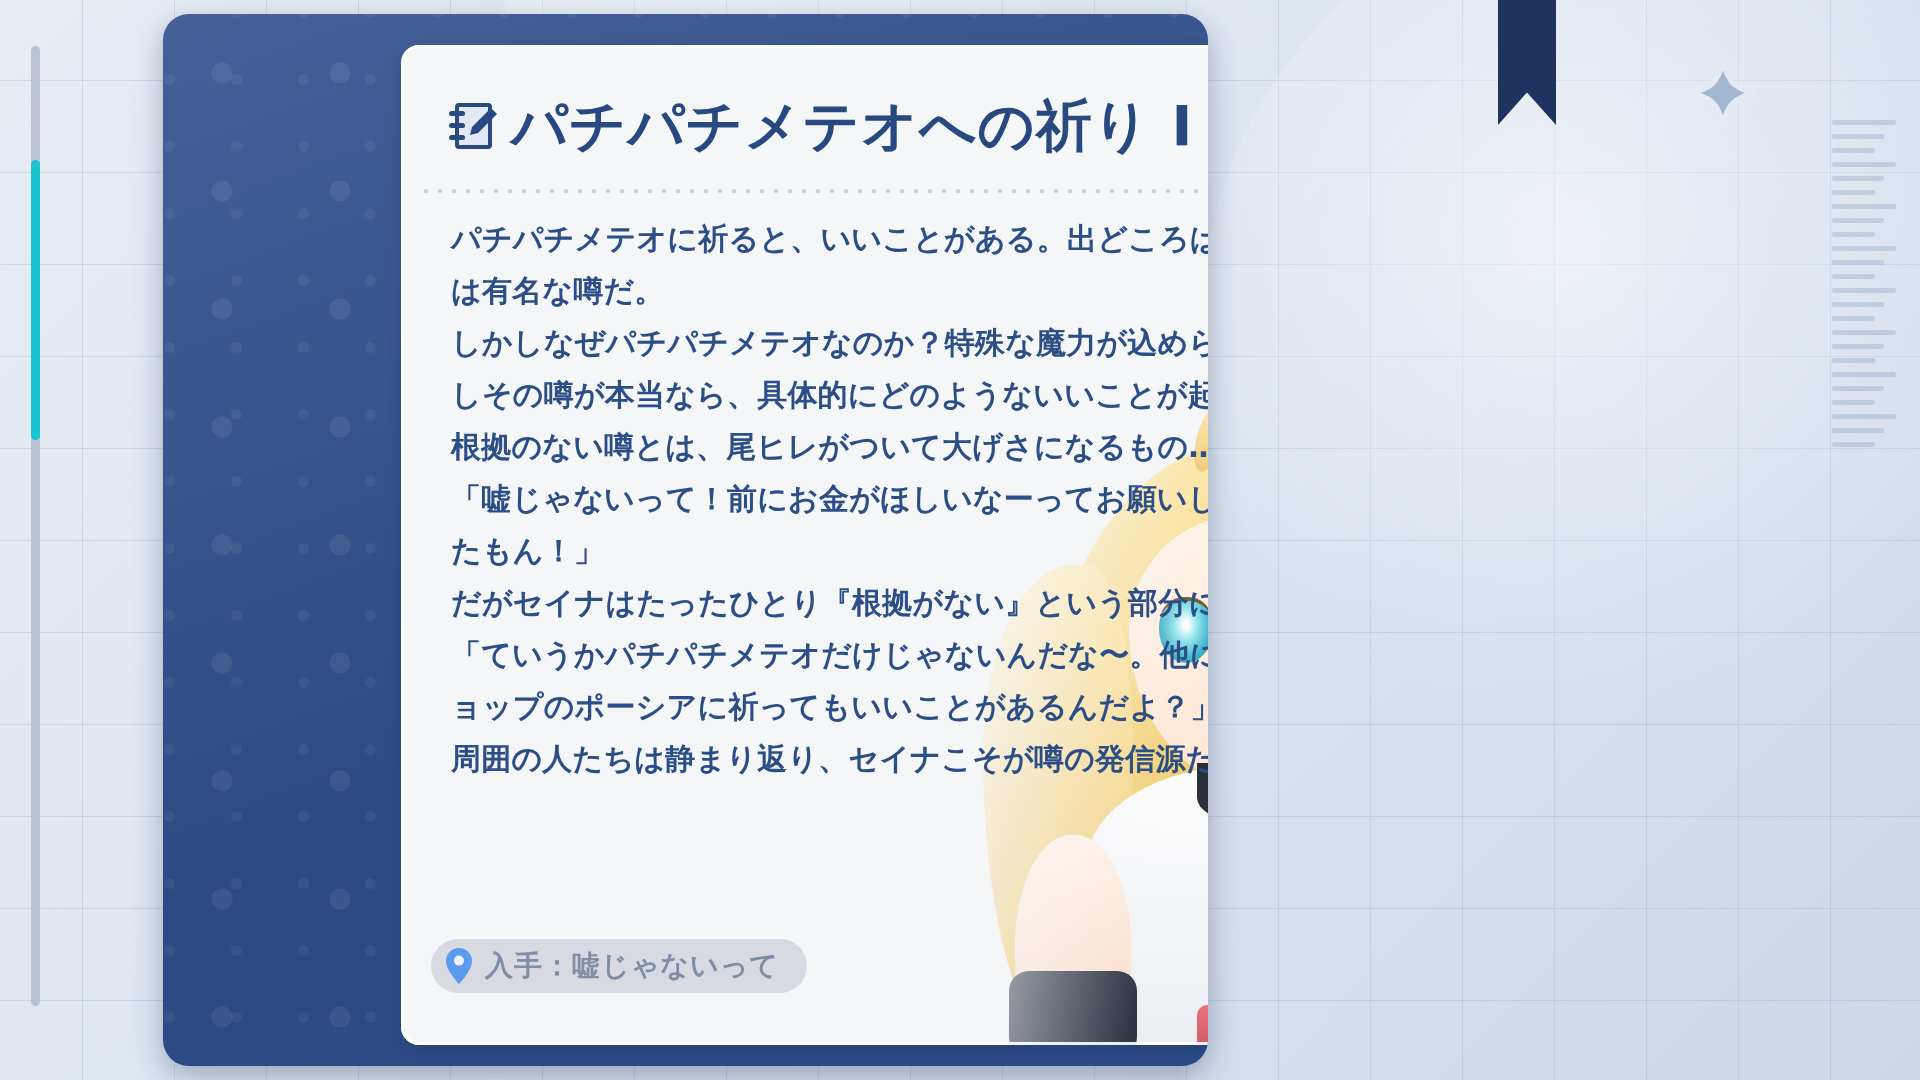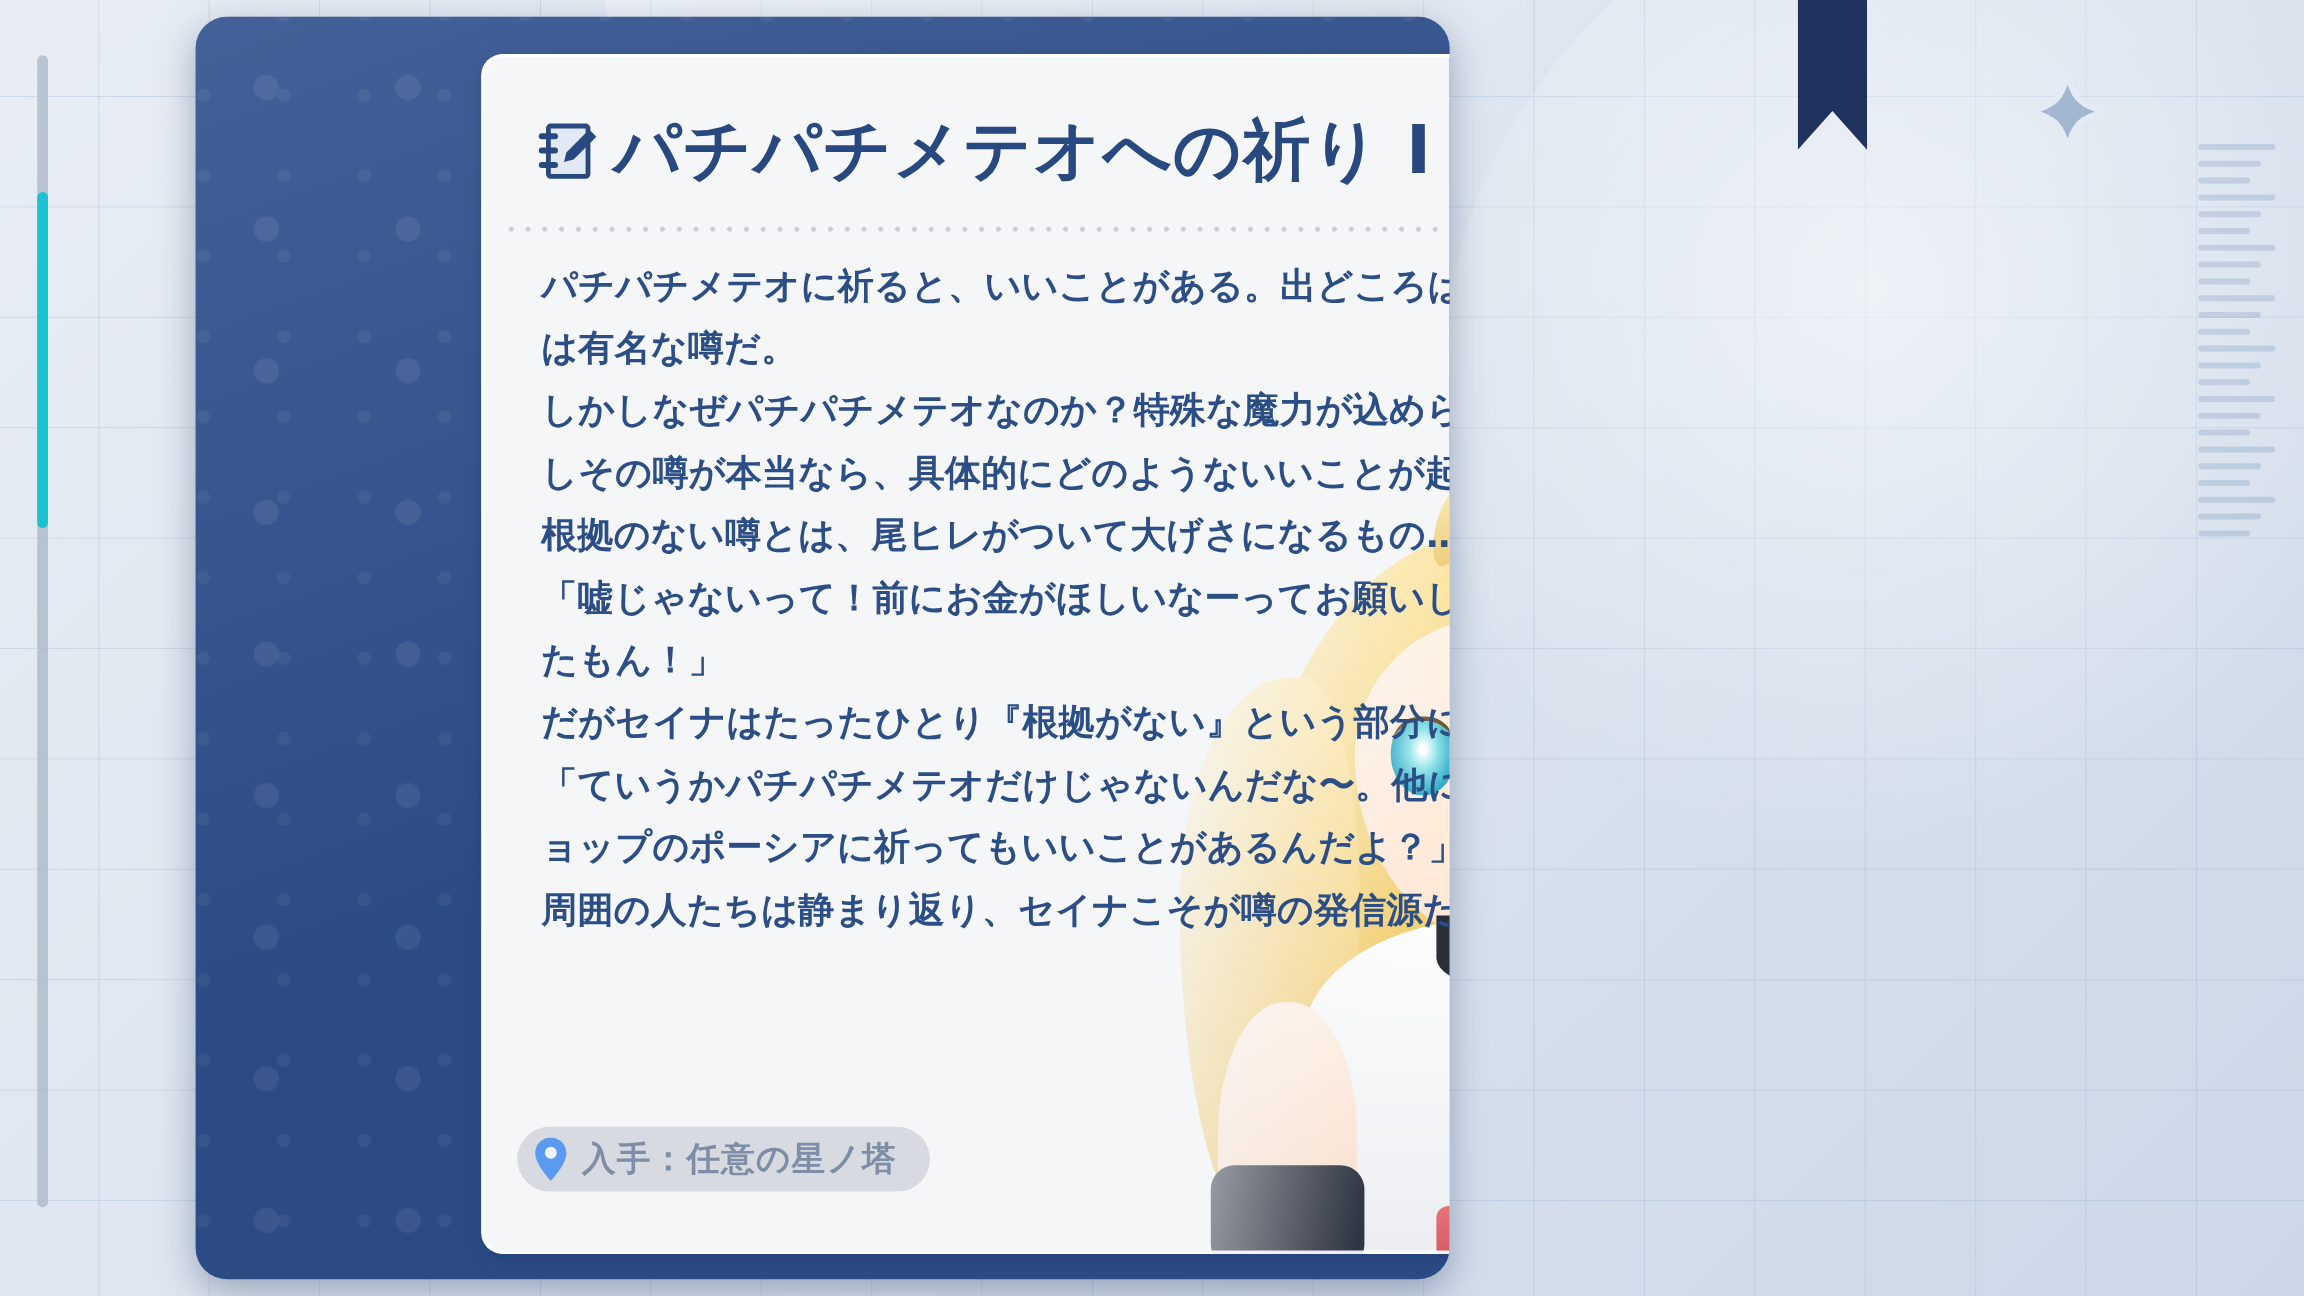--- a/index.html
+++ b/index.html
@@ -340,21 +340,21 @@
 「ていうかパチパチメテオだけじゃないんだな〜。他にもシャロだったり、ショップのポーシアに祈ってもいいことがあるんだよ？」
 周囲の人たちは静まり返り、セイナこそが噂の発信源だと察した。</div>
 
       <div id="source-badge">
         <span id="pin-icon">
           <svg viewBox="0 0 28 36" width="28" height="36">
             <path d="M14 0C6.8 0 1 5.8 1 13c0 9.5 13 23 13 23s13-13.5 13-23C27 5.8 21.2 0 14 0z" fill="#5b9bef"></path>
             <circle cx="14" cy="12.6" r="5" fill="#f0f4fa"></circle>
           </svg>
         </span>
-        <span id="source-text">入手：任意の星ノ塔</span>
+        <span id="source-text">入手：嘘じゃないって</span>
       </div>
 
       <div id="reward">
         <div id="reward-glow"></div>
         <span id="reward-gem">
           <svg viewBox="0 0 92 86" width="92" height="86">
             <polygon points="6,42 50,2 86,20 58,74 14,78" fill="#bff27a"></polygon>
             <polygon points="6,42 50,2 52,46 14,78" fill="#3fd9ef"></polygon>
             <polygon points="50,2 86,20 58,74 52,46" fill="#8ee6d2"></polygon>
             <polygon points="14,48 54,34 50,72 18,70" fill="#ffffff"></polygon>

